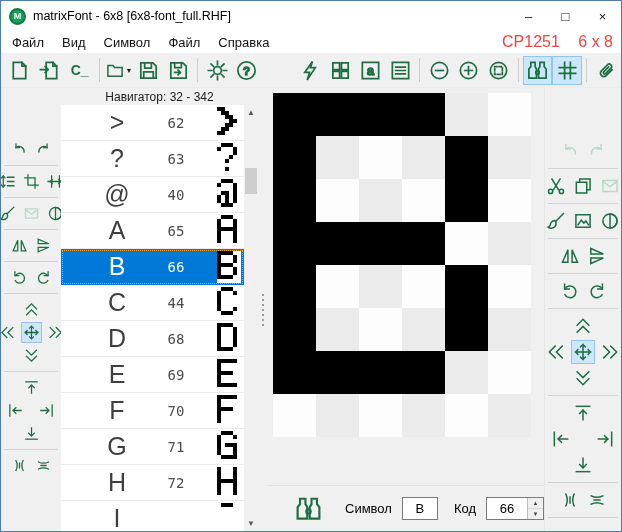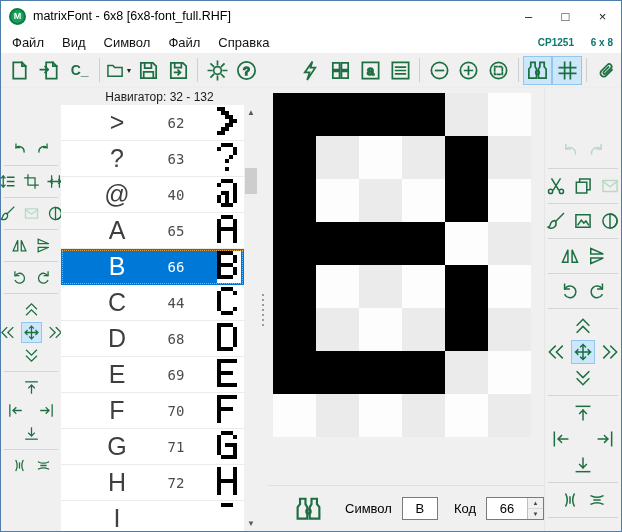--- a/index.html
+++ b/index.html
@@ -14,21 +14,21 @@
               justify-content:center; margin:0 7px 0 8px; }
   .title-text { font-size:12.5px; color:#000; }
   .win-controls { margin-left:auto; display:flex; height:100%; }
   .win-btn { width:37px; height:100%; display:flex; align-items:center; justify-content:center;
              font-size:13px; color:#1a1a1a; }
 
   
   .menubar { height:22px; background:#fff; display:flex; align-items:center; font-size:13px; flex:0 0 22px; }
   .menu-item { padding:0 9px; color:#111; }
   .menu-item:first-child { margin-left:2px; }
-  .menu-right { margin-left:auto; color:#0f766e; font-size:10px; padding-right:8px;font-weight:bold; }
+  .menu-right { margin-left:auto; color:#ef4444; font-size:16px; padding-right:8px; }
   .menu-right span { margin-left:14px; }
 
   
   .toolbar { height:35px; background:#f0f0f0; display:flex; align-items:center; padding-left:4px;
              flex:0 0 35px; border-bottom:1px solid #ececec; }
   .tb-btn { width:30px; height:29px; display:flex; align-items:center; justify-content:center;
             color:#1d6f42; border:1px solid transparent; background:transparent; position:relative; }
   .tb-btn.active { background:#cde7fa; border-color:#92c6ee; }
   .tb-btn .ic { width:23px; height:23px; }
   .tb-sep { width:1px; height:24px; background:#cfcfcf; margin:0 4px; }
@@ -531,21 +531,21 @@
           </button>
           <button class="tool-btn">
             <svg viewBox="0 0 24 24" class="ic r90">
               <use href="#i-centerh"></use>
             </svg>
           </button>
         </div>
       </div>
 
     <div class="nav-col">
-      <div class="panel-header">Навигатор: 32 - 132</div>
+      <div class="panel-header">Навигатор: 32 - 342</div>
       <div class="nav-body">
         <div class="nav-list" id="nav-list">
             <div class="nav-row">
               <span class="nav-char">&gt;</span>
               <span class="nav-code">62</span>
               <div class="nav-preview">
                 <div class="pv" style="left: 0px; top: 0px;"></div>
                 <div class="pv" style="left: 4px; top: 0px;"></div>
                 <div class="pv" style="left: 4px; top: 4px;"></div>
                 <div class="pv" style="left: 8px; top: 4px;"></div>

